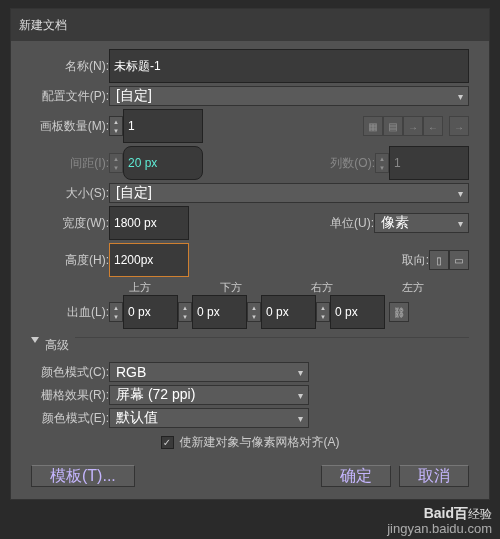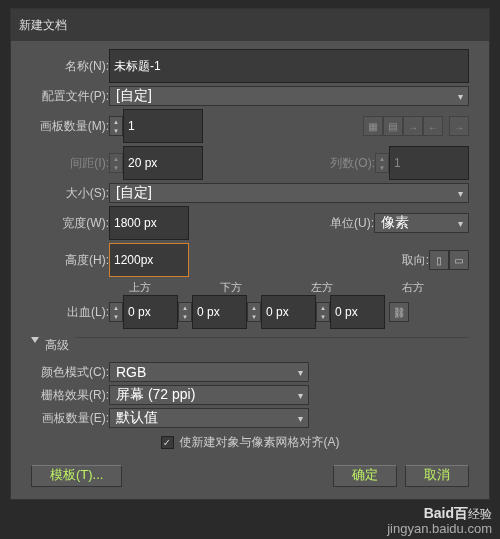--- a/index.html
+++ b/index.html
@@ -23,21 +23,21 @@
 .icon-btn { width: 20px; height: 20px; background: #5a5a5a; border: 1px solid #333; display: inline-flex; align-items: center; justify-content: center; font-size: 10px; color: #ccc; }
 .icon-btn-dim { opacity: 0.5; }
 .divider-row { display: flex; margin: 8px 0; gap: 6px; }
 .triangle { width: 0; height: 0; border-left: 4px solid transparent; border-right: 4px solid transparent; border-top: 6px solid #ccc; }
 .hr { flex: 1; height: 1px; background: #444; }
 .bleed-labels { display: flex; gap: 24px; margin-left: 98px; font-size: 11px; }
 .bleed-labels span { width: 74px; color: #ccc; }
 .checkbox-row { display:flex; align-items:center; justify-content:center; margin-top:6px; gap:6px; }
 .checkbox { width:13px; height:13px; background:#3a3a3a; border:1px solid #222; display:inline-flex; align-items:center; justify-content:center; font-size:10px; color:#ccc; }
 .footer { display:flex; gap:8px; padding: 14px 20px 0; align-items:center; }
-.btn { background:#5a5a5a; border:1px solid #333; border-top-color:#777; color:#bef264; height:22px; padding:0 18px; font-size:13px; display:inline-flex; }
+.btn { background:#5a5a5a; border:1px solid #333; border-top-color:#777; color:#c4b5fd; height:22px; padding:0 18px; font-size:16px; display:inline-flex; }
 .spacer { flex:1; }
 .watermark { position:absolute; right:8px; bottom:2px; color:#fff; font-size:12px; text-align:right; line-height:1.2; opacity:0.85; }
 .watermark .big { font-size:14px; font-weight:bold; }
 </style>
 </head>
 <body>
 
 <div class="dialog">
   <div class="title-bar">
     <span>新建文档</span>
@@ -71,21 +71,21 @@
       <div style="width:6px"></div>
       <div class="icon-btn icon-btn-dim">→</div>
     </div>
 
     <div class="row">
       <span class="lbl lbl-dim">间距(I):</span>
       <div class="stepper icon-btn-dim">
           <span>▴</span>
           <span>▾</span>
         </div>
-      <input class="input input-med" disabled="" style="color: #ffffff;" value="20 px">
+      <input class="input input-med" disabled="" style="color: #5eead4; border-radius: 8px;" value="20 px">
       <div style="flex:1"></div>
       <span class="lbl lbl-dim" style="width:auto">列数(O):</span>
       <div class="stepper icon-btn-dim">
           <span>▴</span>
           <span>▾</span>
         </div>
       <input class="input input-med" disabled="" style="color: rgb(136, 136, 136);" value="1">
     </div>
 
     <div class="row">
@@ -110,22 +110,22 @@
       <input class="input input-med input-hl" value="1200px" style="">
       <div style="flex:1"></div>
       <span style="width:auto">取向:</span>
       <div class="icon-btn">▯</div>
       <div class="icon-btn">▭</div>
     </div>
 
     <div class="bleed-labels">
       <span>上方</span>
       <span>下方</span>
+      <span>右方</span>
       <span>左方</span>
-      <span>右方</span>
     </div>
     <div class="row">
       <span class="lbl">出血(L):</span>
       <div class="stepper">
           <span>▴</span>
           <span>▾</span>
         </div>
       <input class="input input-sm" value="0 px" style="">
       <div class="stepper">
           <span>▴</span>
@@ -158,21 +158,21 @@
           <span>RGB</span>
         </div>
     </div>
     <div class="row">
       <span class="lbl">栅格效果(R):</span>
       <div class="dropdown" style="width:200px;flex:none">
           <span>屏幕 (72 ppi)</span>
         </div>
     </div>
     <div class="row">
-      <span class="lbl">画板数量(E):</span>
+      <span class="lbl">颜色模式(E):</span>
       <div class="dropdown" style="width:200px;flex:none">
           <span>默认值</span>
         </div>
     </div>
 
     <div class="checkbox-row">
       <div class="checkbox">✓</div>
       <span>使新建对象与像素网格对齐(A)</span>
     </div>
   </div>

